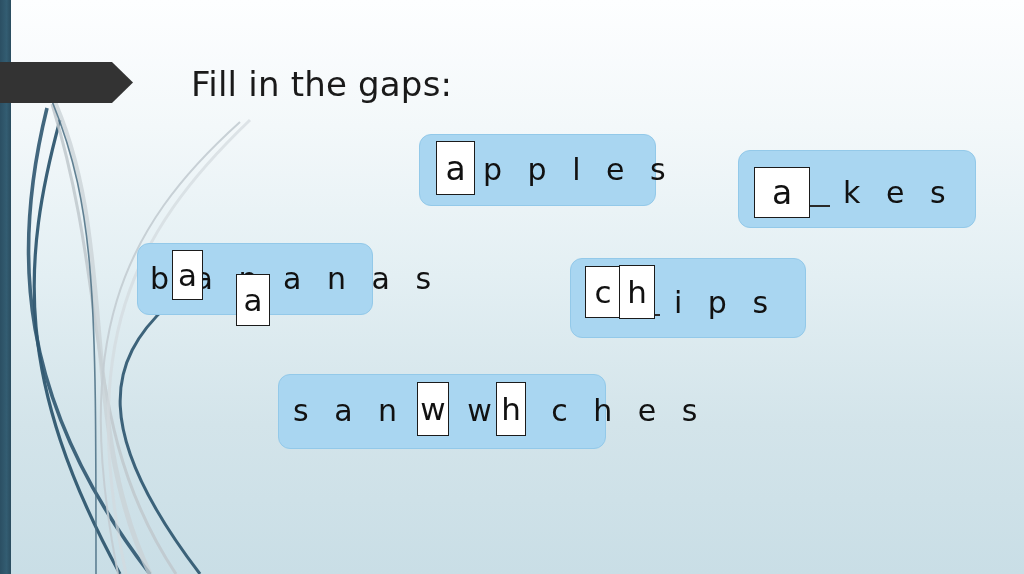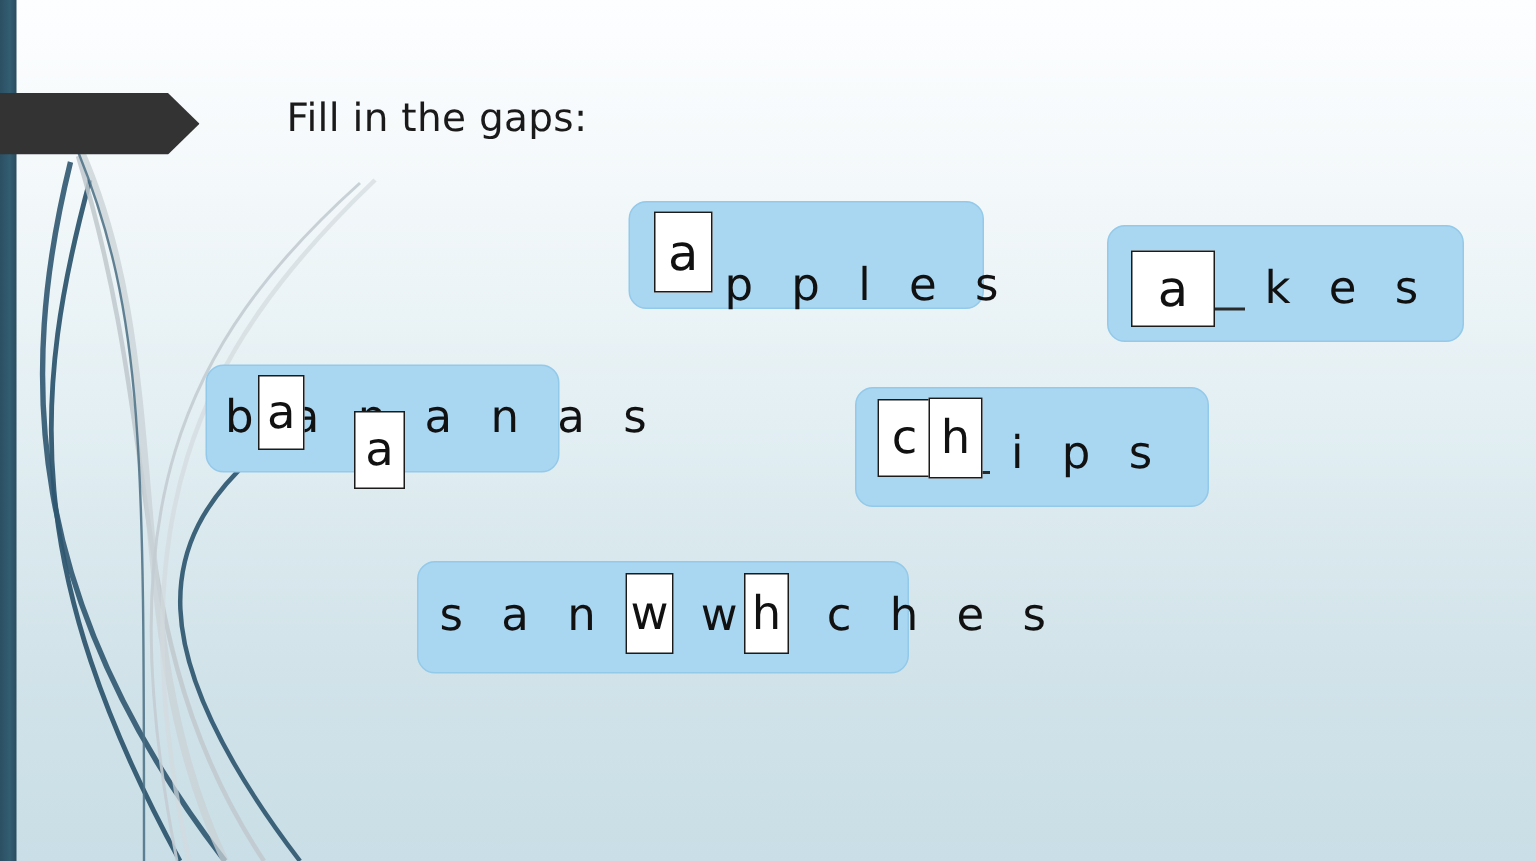--- a/index.html
+++ b/index.html
@@ -26,21 +26,21 @@
   .deco{position:absolute;left:0;top:0;width:1024px;height:574px;pointer-events:none;}
 
   
   .banner{
     position:absolute;left:0;top:62px;width:133px;height:41px;
   }
 
   
   .title{
     position:absolute;left:191px;top:64px;
-    font-size:26px;font-weight:400;color:#1a1a1a;
+    font-size:34px;font-weight:400;color:#1a1a1a;
     letter-spacing:0.2px;
     font-family:"DejaVu Sans", sans-serif;
     white-space:nowrap;
   }
 
   
   .pill{
     position:absolute;
     background:#a9d6f1;
     border:1px solid #93c9e9;
@@ -87,21 +87,21 @@
 
   <div class="left-bar"></div>
 
   <svg class="banner" viewBox="0 0 133 41" xmlns="http://www.w3.org/2000/svg">
     <polygon points="0,0 112,0 133,20.5 112,41 0,41" fill="#333333"></polygon>
   </svg>
 
   <div class="title">Fill in the gaps:</div>
 
   <div class="pill" style="left:419px;top:134px;width:237px;height:72px;"></div>
-  <div class="letters" style="left:483px;top:152px;font-size:30px;letter-spacing:8px;margin-top:21px;">p p l e s</div>
+  <div class="letters" style="left:483px;top:152px;font-size:30px;letter-spacing:8px;">p p l e s</div>
   <div class="tile" style="left:436px;top:141px;width:39px;height:54px;font-size:33px;">a</div>
 
   <div class="pill" style="left:738px;top:150px;width:238px;height:78px;"></div>
   <div class="blank" style="left:787px;top:205px;width:43px;"></div>
   <div class="letters" style="left:843px;top:175px;font-size:30px;letter-spacing:8px;">k e s</div>
   <div class="tile" style="left:754px;top:167px;width:56px;height:51px;font-size:33px;">a</div>
 
   <div class="pill" style="left:137px;top:243px;width:236px;height:72px;"></div>
   <div class="letters" style="left:150px;top:261px;font-size:30px;letter-spacing:8px;">b a n a n a s</div>
   <div class="tile" style="left:172px;top:250px;width:31px;height:50px;font-size:31px;">a</div>

